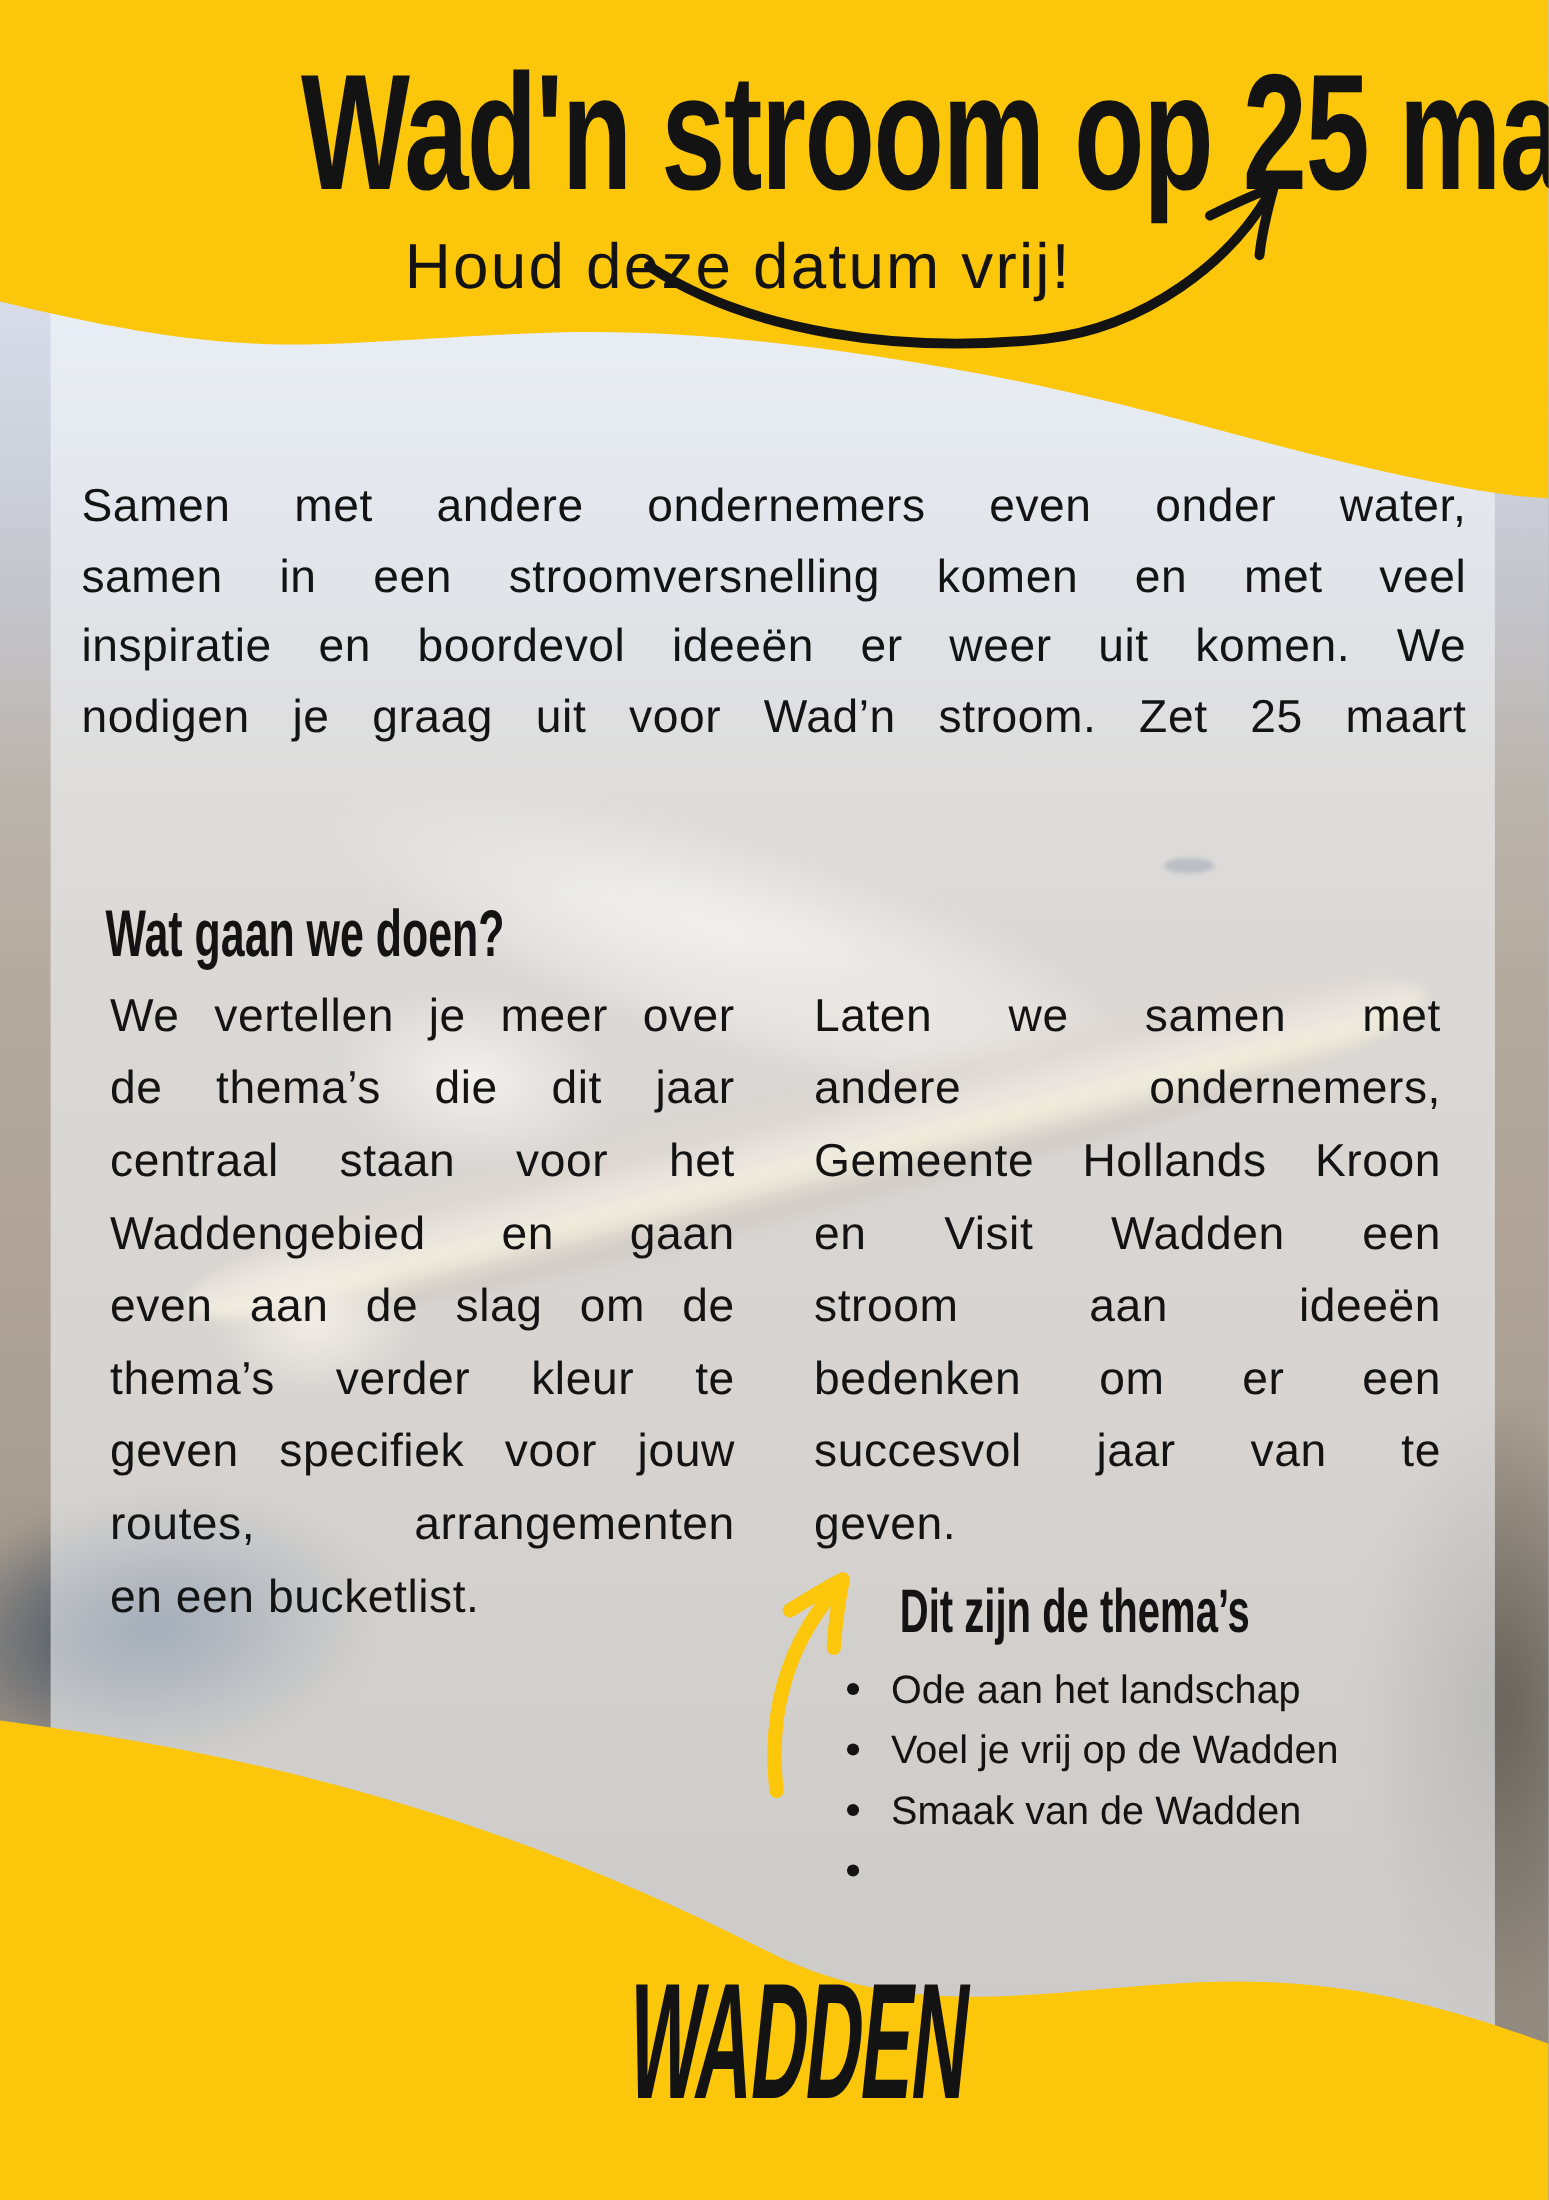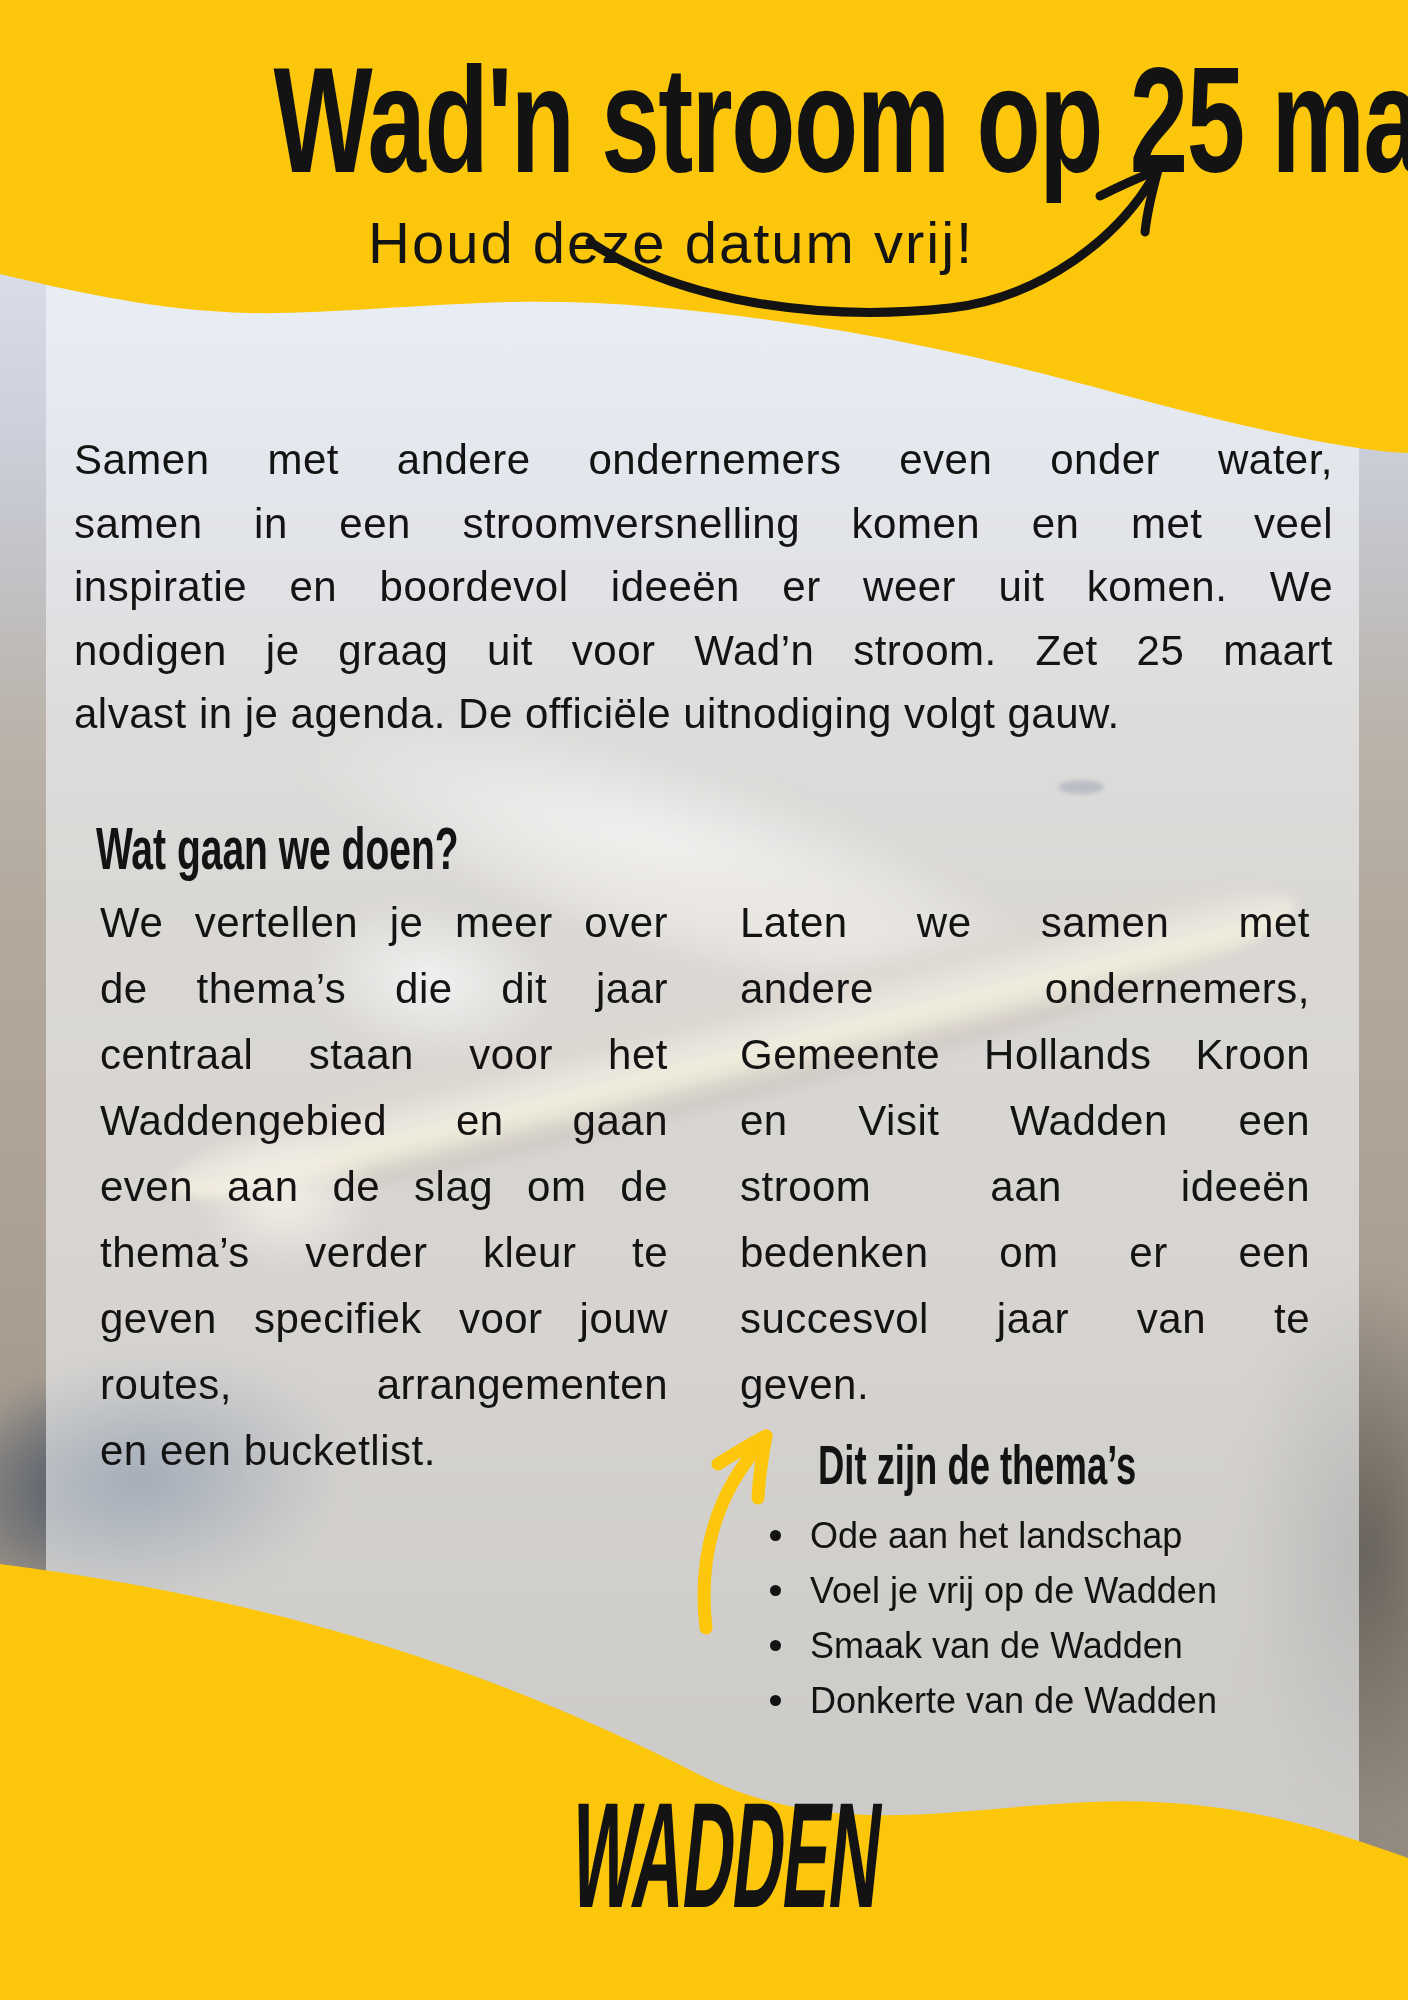--- a/index.html
+++ b/index.html
@@ -100,21 +100,20 @@
       <path d="M540,46 C560,36 580,27 598,20"></path>
       <path d="M598,20 C592,42 587,62 585,82"></path>
     </g>
   </svg>
 
   <div class="intro">
     <div class="line jl">Samen met andere ondernemers even onder water,</div>
     <div class="line jl">samen in een stroomversnelling komen en met veel</div>
     <div class="line jl">inspiratie en boordevol ideeën er weer uit komen. We</div>
     <div class="line jl">nodigen je graag uit voor Wad’n stroom. Zet 25 maart</div>
-    <div class="line ll">alvast in je agenda. De officiële uitnodiging volgt gauw.</div>
   </div>
 
   <div class="cond h-what">Wat gaan we doen?</div>
 
   <div class="col col-left">
     <div class="line jl">We vertellen je meer over</div>
     <div class="line jl">de thema’s die dit jaar</div>
     <div class="line jl">centraal staan voor het</div>
     <div class="line jl">Waddengebied en gaan</div>
     <div class="line jl">even aan de slag om de</div>
@@ -141,18 +140,18 @@
       <path d="M38,54 C54,44 70,34 86,26"></path>
       <path d="M86,26 C82,48 79,66 78,88"></path>
     </g>
   </svg>
 
   <div class="cond h-themes">Dit zijn de thema’s</div>
   <ul class="themes">
     <li><span class="dot"></span><span>Ode aan het landschap</span></li>
     <li><span class="dot"></span><span>Voel je vrij op de Wadden</span></li>
     <li><span class="dot"></span><span>Smaak van de Wadden</span></li>
-    <li><span class="dot"></span><span>Donkerte van de Wadden</span></li>
+    <li><span class="dot"></span></li>
   </ul>
 
   <div class="logo">WADDEN</div>
 
 </div>
 
 </body></html>

